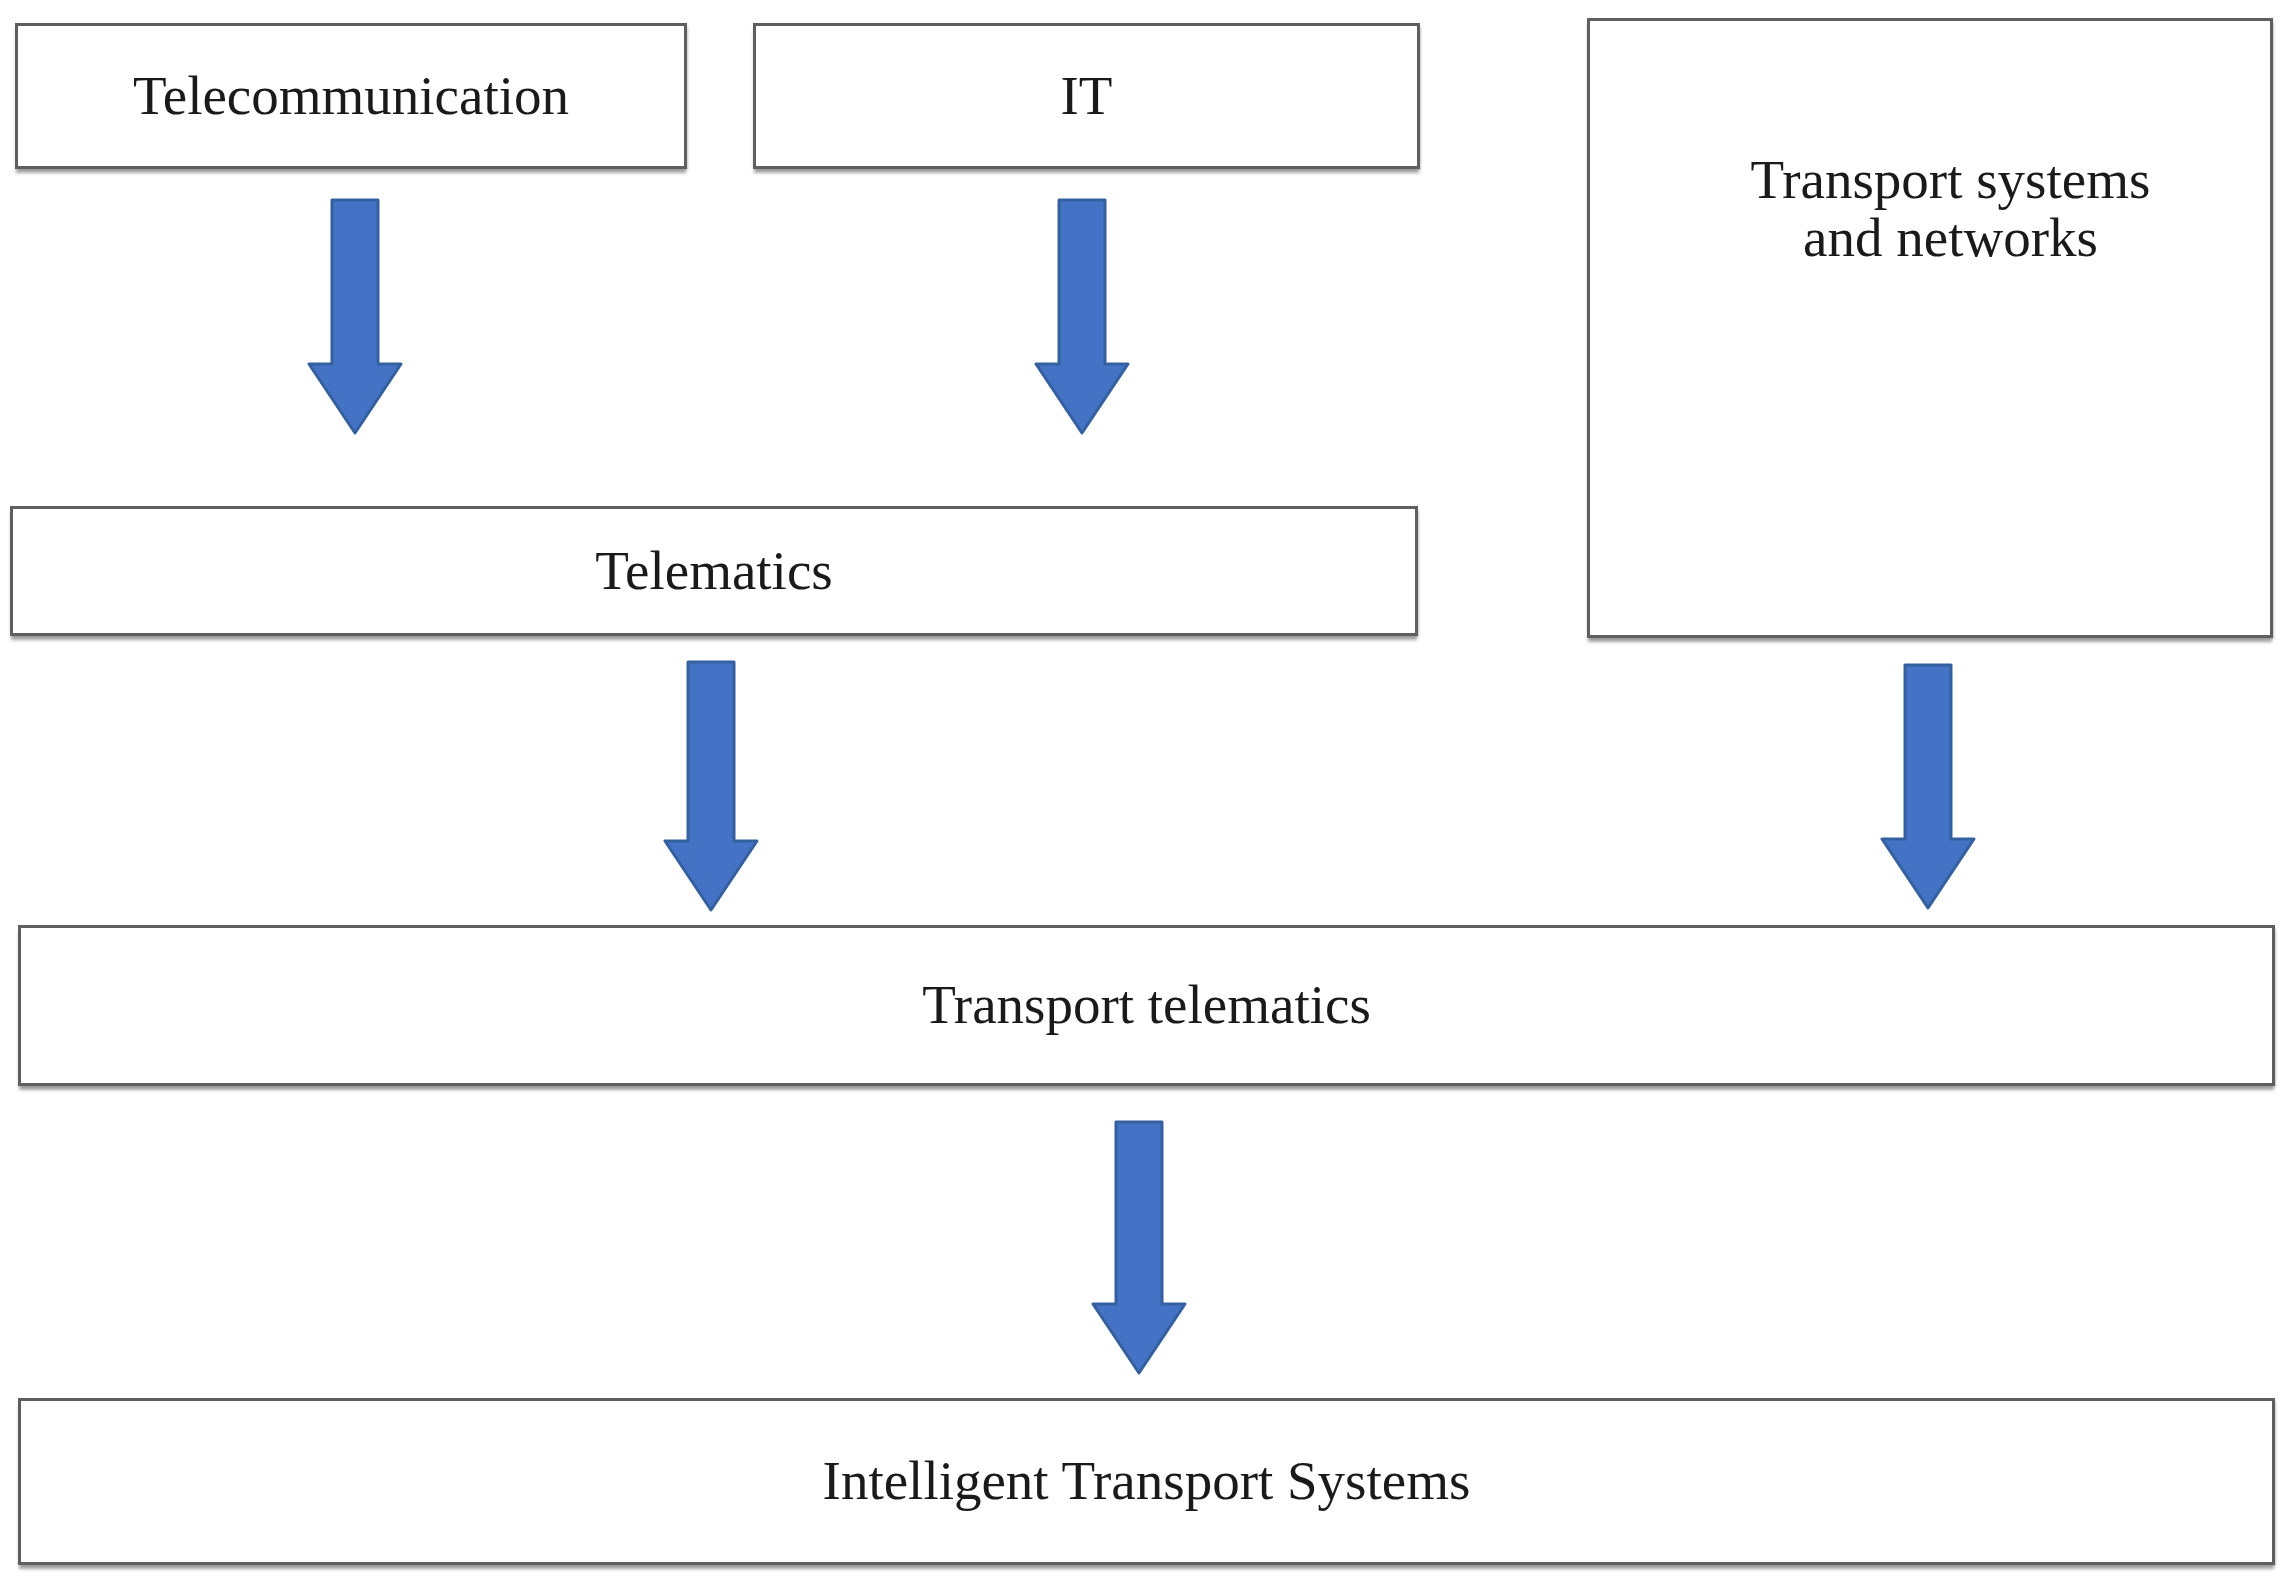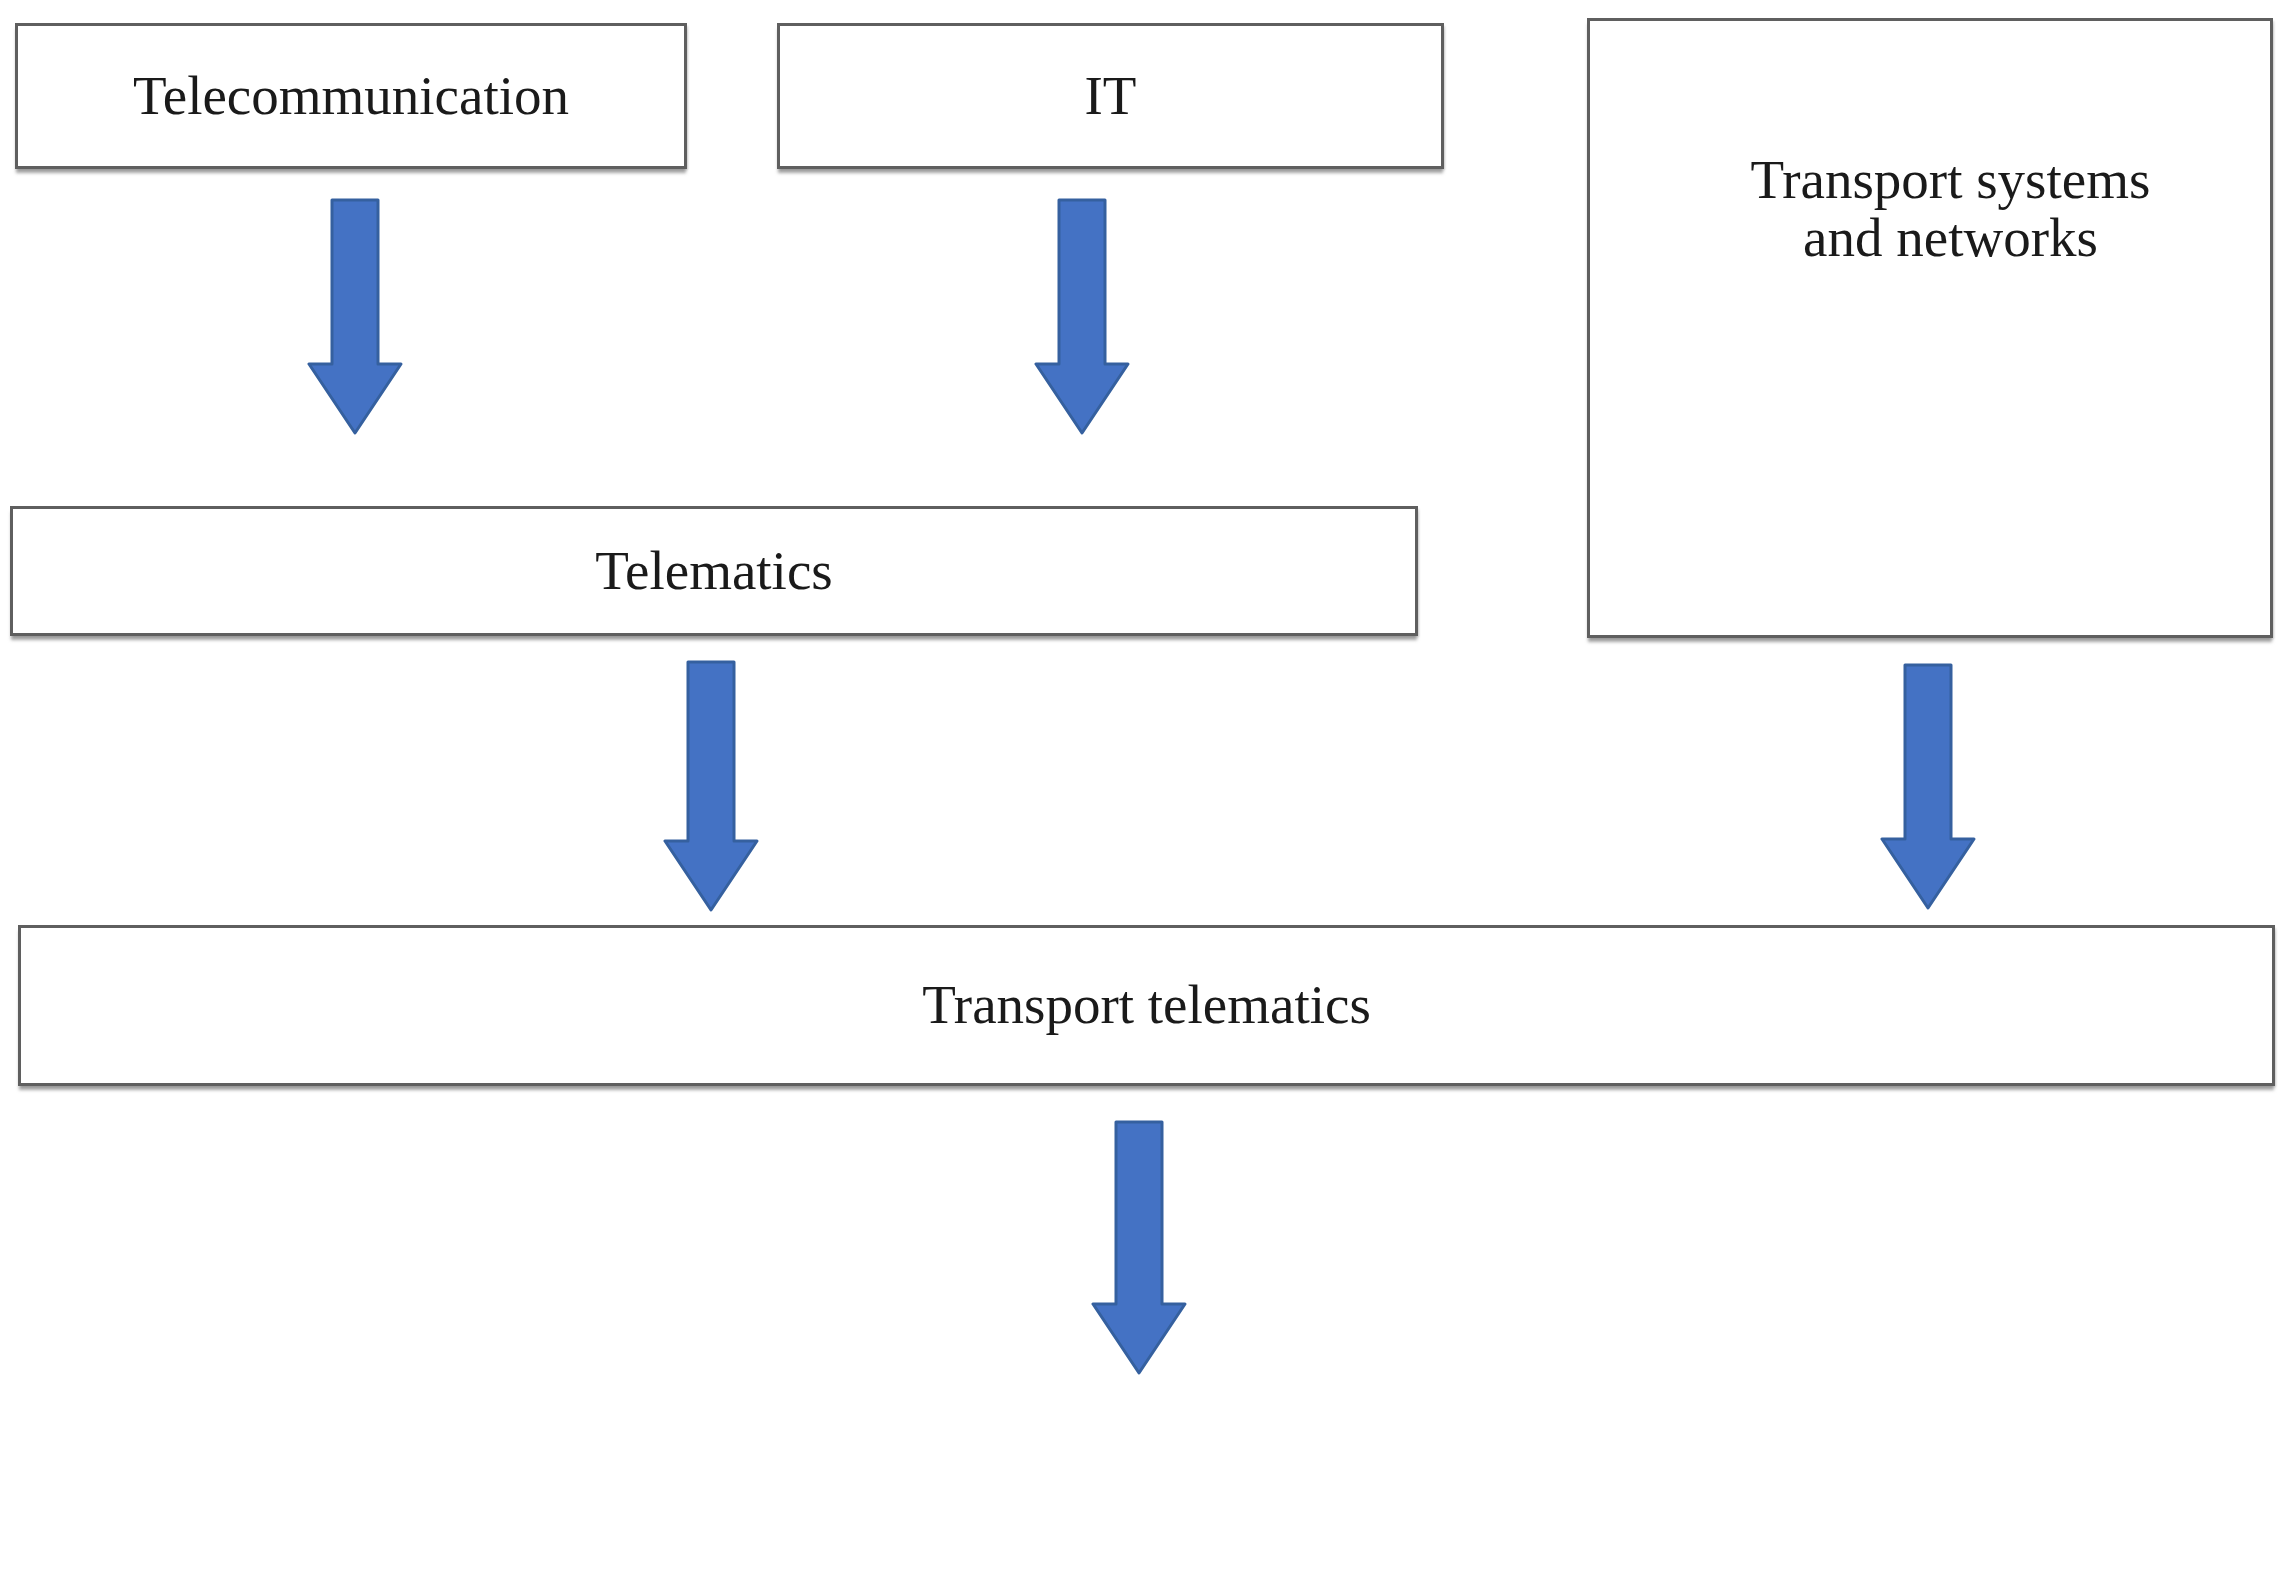--- a/index.html
+++ b/index.html
@@ -26,21 +26,21 @@
     border:3px solid var(--box-border);
     box-shadow:0 5px 3px -1px rgba(105,105,105,0.6), 2px 2px 2px -1px rgba(140,140,140,0.35);
     display:flex;
     align-items:center;
     justify-content:center;
     text-align:center;
     font-size:55px;
     line-height:1.1;
   }
   .box-telecommunication{left:15px;top:23px;width:672px;height:146px;}
-  .box-it{left:777px;top:23px;width:667px;height:146px;}
+  .box-it{left:753px;top:23px;width:667px;height:146px;}
   .box-transport-systems{left:1587px;top:18px;width:686px;height:620px;align-items:flex-start;padding-top:130px;line-height:1.06;padding-left:41px;}
   .box-telematics{left:10px;top:506px;width:1408px;height:130px;}
   .box-transport-telematics{left:18px;top:925px;width:2257px;height:161px;}
   .box-its{left:18px;top:1398px;width:2257px;height:167px;}
   .node-label{display:inline-block;}
   .node-label .line{display:block;}
   .arrow{position:absolute;display:block;}
   .arrow polygon{
     fill:var(--arrow-fill);
     stroke:var(--arrow-stroke);
@@ -69,20 +69,23 @@
   </div>
 
   <div class="box box-telematics">
     <span class="node-label">Telematics</span>
   </div>
 
   <div class="box box-transport-telematics">
     <span class="node-label">Transport telematics</span>
   </div>
 
+  <div class="box box-its">
+    <span class="node-label">Intelligent Transport Systems</span>
+  </div>
 
   <svg class="arrow" style="left:307px;top:198px;width:96px;height:237px" viewBox="0 0 96 237" preserveAspectRatio="none">
     <polygon points="25,2 71,2 71,166 94,166 48,235 2,166 25,166"></polygon>
   </svg>
 
   <svg class="arrow" style="left:1034px;top:198px;width:96px;height:237px" viewBox="0 0 96 237" preserveAspectRatio="none">
     <polygon points="25,2 71,2 71,166 94,166 48,235 2,166 25,166"></polygon>
   </svg>
 
   <svg class="arrow" style="left:663px;top:660px;width:96px;height:252px" viewBox="0 0 96 252" preserveAspectRatio="none">

